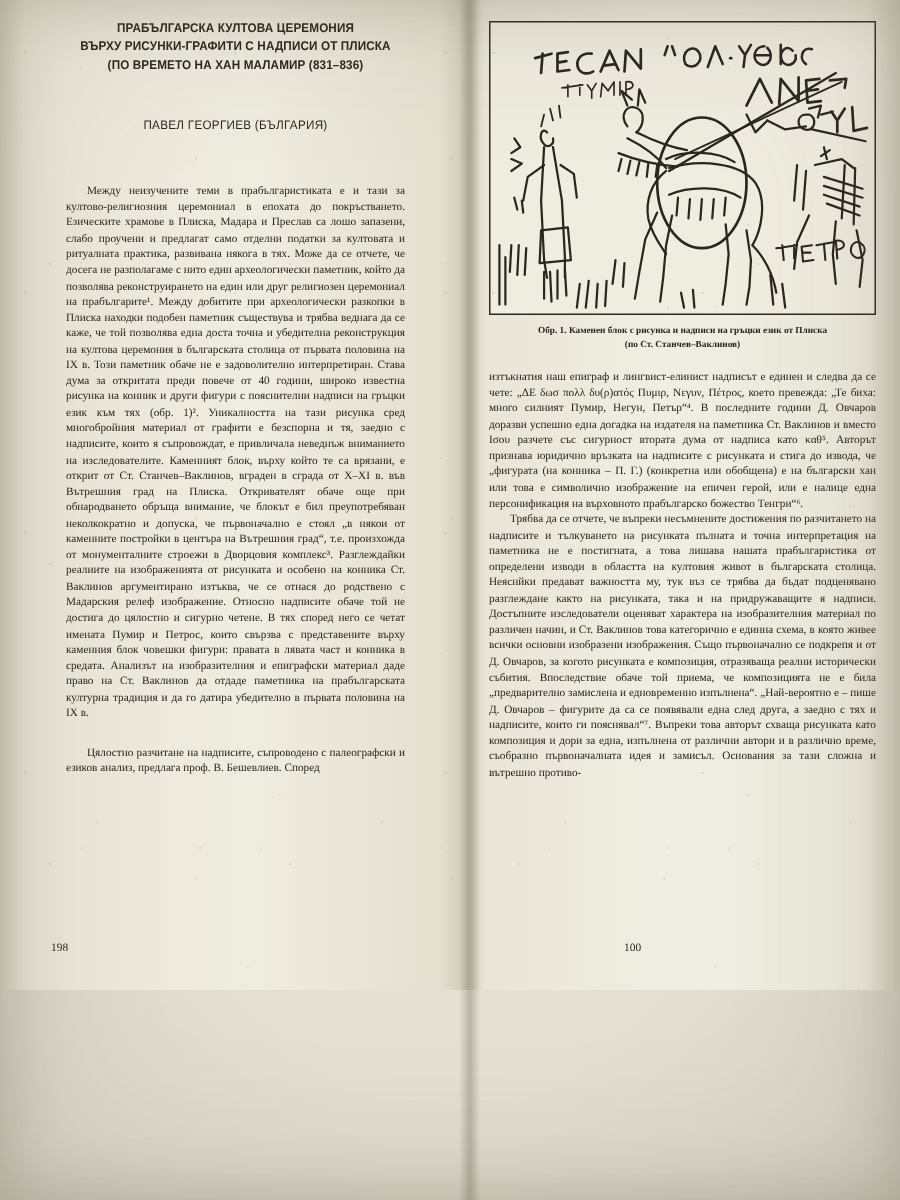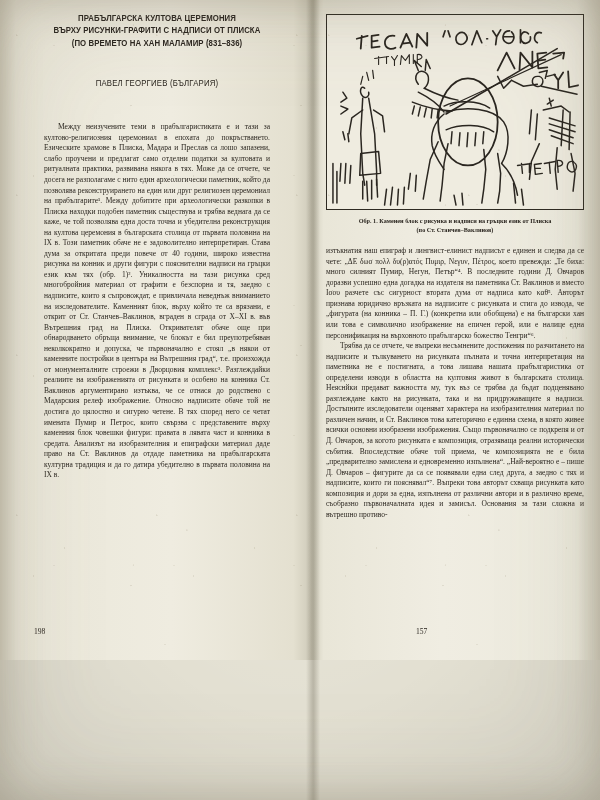--- a/index.html
+++ b/index.html
@@ -116,20 +116,21 @@
       <div class="doc-title">
         <div>ПРАБЪЛГАРСКА КУЛТОВА ЦЕРЕМОНИЯ</div>
         <div>ВЪРХУ РИСУНКИ-ГРАФИТИ С НАДПИСИ ОТ ПЛИСКА</div>
         <div>(ПО ВРЕМЕТО НА ХАН МАЛАМИР (831–836)</div>
       </div>
 
       <div class="author">ПАВЕЛ ГЕОРГИЕВ  (БЪЛГАРИЯ)</div>
 
       <div class="body-col">
         <p>Между неизучените теми в прабългаристиката е и тази за култово-религиозния церемониал в епохата до покръстването. Езическите храмове в Плиска, Мадара и Преслав са лошо запазени, слабо проучени и предлагат само отделни податки за култовата и ритуалната практика, развивана някога в тях. Може да се отчете, че досега не разполагаме с нито един археологически паметник, който да позволява реконструирането на един или друг религиозен церемониал на прабългарите¹. Между добитите при археологически разкопки в Плиска находки подобен паметник съществува и трябва веднага да се каже, че той позволява една доста точна и убедителна реконструкция на култова церемония в българската столица от първата половина на IX в. Този паметник обаче не е задоволително интерпретиран. Става дума за откритата преди повече от 40 години, широко известна рисунка на конник и други фигури с пояснителни надписи на гръцки език към тях (обр. 1)². Уникалността на тази рисунка сред многобройния материал от графити е безспорна и тя, заедно с надписите, които я съпровождат, е привличала неведнъж вниманието на изследователите. Каменният блок, върху който те са врязани, е открит от Ст. Станчев–Ваклинов, вграден в сграда от X–XI в. във Вътрешния град на Плиска. Откривателят обаче още при обнародването обръща внимание, че блокът е бил преупотребяван неколкократно и допуска, че първоначално е стоял „в някои от каменните постройки в центъра на Вътрешния град“, т.е. произхожда от монументалните строежи в Дворцовия комплекс³. Разглеждайки реалиите на изображенията от рисунката и особено на конника Ст. Ваклинов аргументирано изтъква, че се отнася до родствено с Мадарския релеф изображение. Относно надписите обаче той не достига до цялостно и сигурно четене. В тях според него се четат имената Пумир и Петрос, които свързва с представените върху каменния блок човешки фигури: правата в лявата част и конника в средата. Анализът на изобразителния и епиграфски материал даде право на Ст. Ваклинов да отдаде паметника на прабългарската културна традиция и да го датира убедително в първата половина на IX в.</p>
+        <p class="cont">Цялостно разчитане на надписите, съпроводено с палеографски и езиков анализ, предлага проф. В. Бешевлиев. Според</p>
       </div>
     </div>
     <div class="pgnum l">198</div>
     <div class="speckle"></div>
   </div>
 
   <div class="page right">
     <div class="rp-inner">
 
       <div class="figure-box">
@@ -243,19 +244,19 @@
       <div class="caption">
         <div>Обр. 1. Каменен блок с рисунка и надписи на гръцки език от Плиска</div>
         <div class="sub">(по Ст. Станчев–Ваклинов)</div>
       </div>
 
       <div class="rbody">
         <p>изтъкнатия наш епиграф и лингвист-елинист надписът е единен и следва да се чете: „ΔΕ δωσ πολλ δυ(ρ)ατός Πυμιρ, Νεγυν, Πέτρος, което превежда: „Те биха: много силният Пумир, Негун, Петър“⁴. В последните години Д. Овчаров доразви успешно една догадка на издателя на паметника Ст. Ваклинов и вместо Ισου разчете със сигурност втората дума от надписа като καθ⁵. Авторът признава юридично връзката на надписите с рисунката и стига до извода, че „фигурата (на конника – П. Г.) (конкретна или обобщена) е на български хан или това е символично изображение на епичен герой, или е налице една персонификация на върховното прабългарско божество Тенгри“⁶.</p>
         <p class="ind">Трябва да се отчете, че въпреки несъмнените достижения по разчитането на надписите и тълкуването на рисунката пълната и точна интерпретация на паметника не е постигната, а това лишава нашата прабългаристика от определени изводи в областта на култовия живот в българската столица. Неяснйки предават важността му, тук въз се трябва да бъдат подценявано разглеждане както на рисунката, така и на придружаващите я надписи. Достъпните изследователи оценяват характера на изобразителния материал по различен начин, и Ст. Ваклинов това категорично е единна схема, в която живее всички основни изобразени изображения. Също първоначално се подкрепя и от Д. Овчаров, за когото рисунката е композиция, отразяваща реални исторически събития. Впоследствие обаче той приема, че композицията не е била „предварително замислена и едновременно изпълнена“. „Най-вероятно е – пише Д. Овчаров – фигурите да са се появявали една след друга, а заедно с тях и надписите, които ги пояснявал“⁷. Въпреки това авторът схваща рисунката като композиция и дори за една, изпълнена от различни автори и в различно време, съобразно първоначалната идея и замисъл. Основания за тази сложна и вътрешно противо-</p>
       </div>
     </div>
-    <div class="pgnum r">157</div>
+    <div class="pgnum r">100</div>
     <div class="speckle"></div>
   </div>
 
   <div class="gutter"></div>
   <div class="vignette"></div>
 </div>
 
 </body></html>

